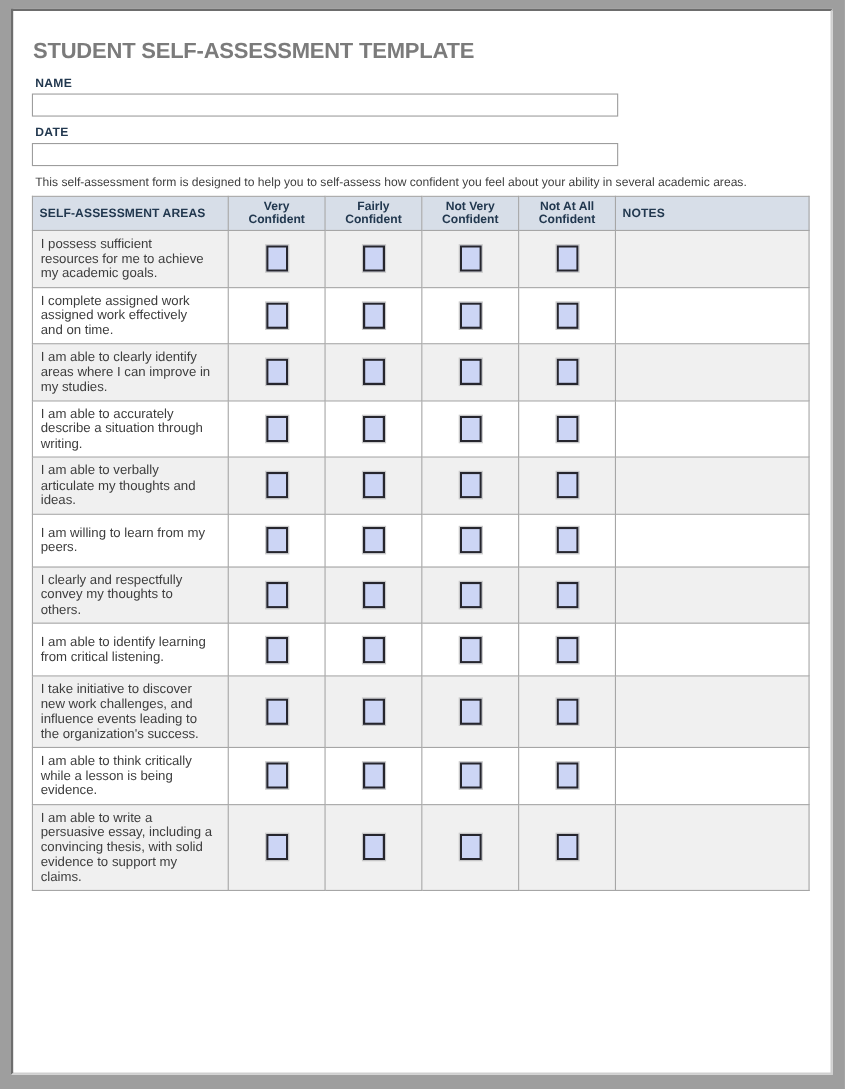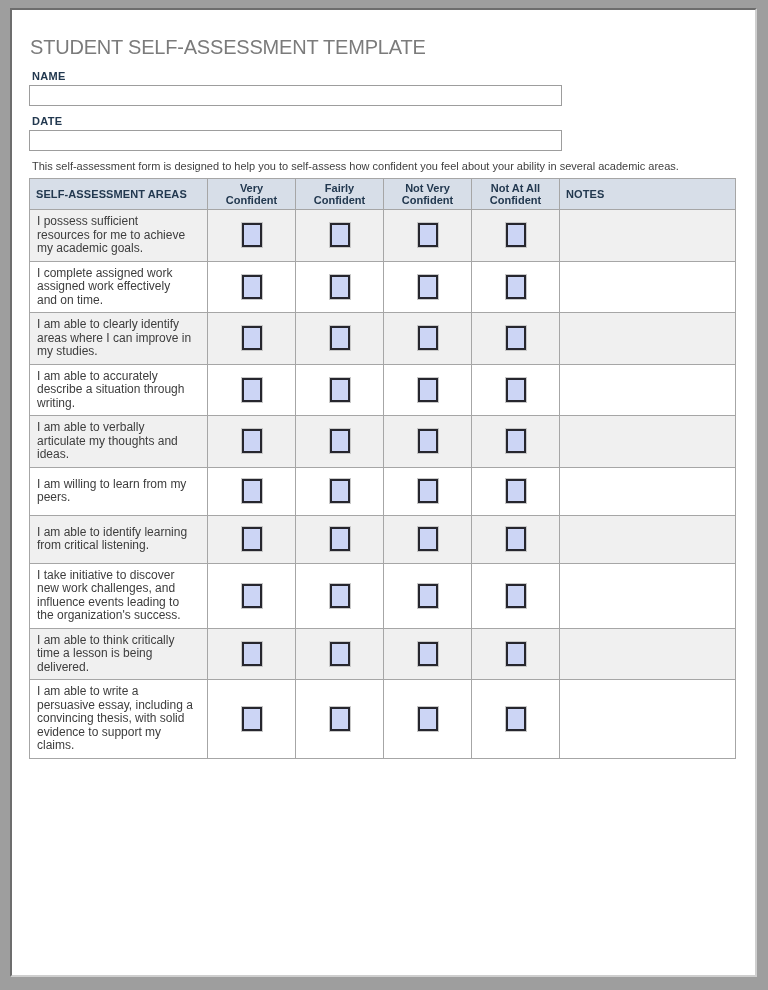--- a/index.html
+++ b/index.html
@@ -20,21 +20,21 @@
     background: #ffffff;
     border-top: 2px solid #6d6d6d;
     border-left: 2px solid #6d6d6d;
     border-right: 2px solid #cfcfcf;
     border-bottom: 2px solid #cfcfcf;
     padding: 26px 18px 0 17px;
     overflow: hidden;
   }
   .doc-title {
     font-size: 20px;
-    font-weight: normal;
+    font-weight: bold;
     letter-spacing: -0.2px;
     color: #7b7b7b;
     margin: 0 0 11px 1px;
   }
   .field-group { margin-bottom: 9px; }
   .field-label {
     display: block;
     font-size: 11px;
     font-weight: bold;
     letter-spacing: 0.3px;
@@ -191,20 +191,28 @@
 
   <tr>
     <td class="area">I am willing to learn from my peers.</td>
     <td class="chk"><span class="checkbox"></span></td>
     <td class="chk"><span class="checkbox"></span></td>
     <td class="chk"><span class="checkbox"></span></td>
     <td class="chk"><span class="checkbox"></span></td>
     <td class="notes"></td>
   </tr>
 
+  <tr>
+    <td class="area">I clearly and respectfully convey my thoughts to others.</td>
+    <td class="chk"><span class="checkbox"></span></td>
+    <td class="chk"><span class="checkbox"></span></td>
+    <td class="chk"><span class="checkbox"></span></td>
+    <td class="chk"><span class="checkbox"></span></td>
+    <td class="notes"></td>
+  </tr>
 
 
   <tr>
     <td class="area">I am able to identify learning from critical listening.</td>
     <td class="chk"><span class="checkbox"></span></td>
     <td class="chk"><span class="checkbox"></span></td>
     <td class="chk"><span class="checkbox"></span></td>
     <td class="chk"><span class="checkbox"></span></td>
     <td class="notes"></td>
   </tr>
@@ -213,21 +221,21 @@
   <tr>
     <td class="area">I take initiative to discover new work challenges, and influence events leading to the organization's success.</td>
     <td class="chk"><span class="checkbox"></span></td>
     <td class="chk"><span class="checkbox"></span></td>
     <td class="chk"><span class="checkbox"></span></td>
     <td class="chk"><span class="checkbox"></span></td>
     <td class="notes"></td>
   </tr>
 
   <tr>
-    <td class="area">I am able to think critically time a lesson is being delivered.</td>
+    <td class="area">I am able to think critically while a lesson is being evidence.</td>
     <td class="chk"><span class="checkbox"></span></td>
     <td class="chk"><span class="checkbox"></span></td>
     <td class="chk"><span class="checkbox"></span></td>
     <td class="chk"><span class="checkbox"></span></td>
     <td class="notes"></td>
   </tr>
 
   <tr>
     <td class="area">I am able to write a persuasive essay, including a convincing thesis, with solid evidence to support my claims.</td>
     <td class="chk"><span class="checkbox"></span></td>

